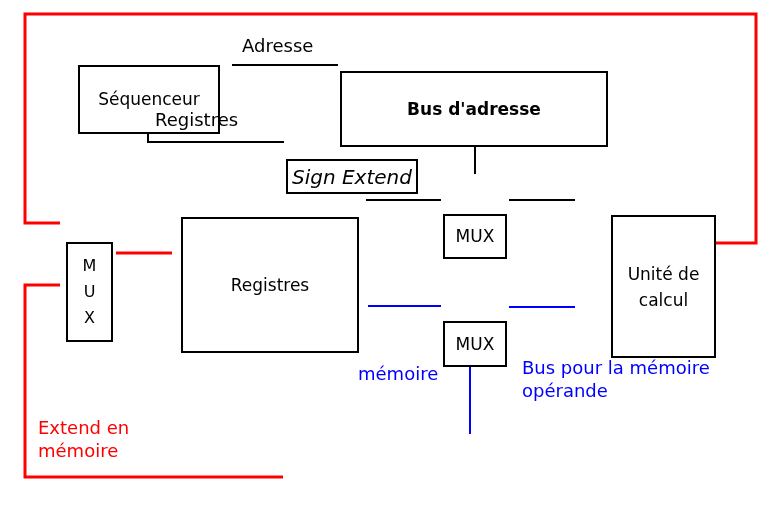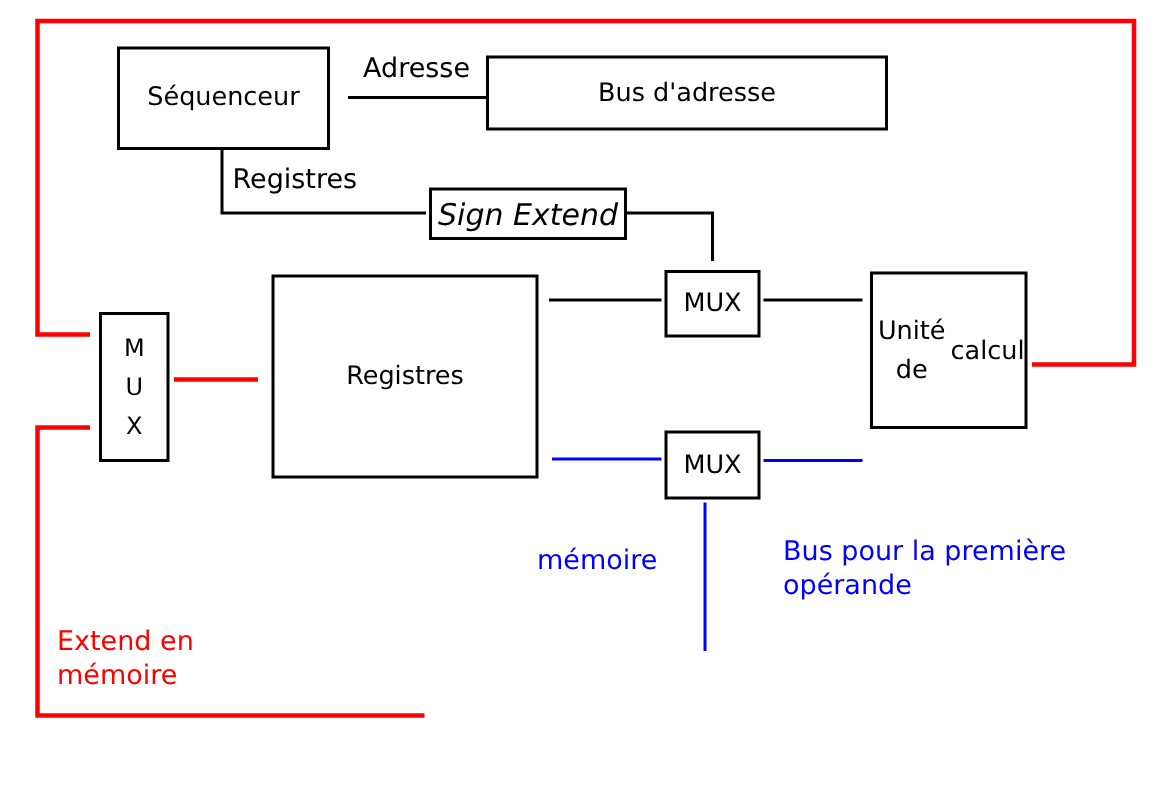--- a/index.html
+++ b/index.html
@@ -10,29 +10,29 @@
   .wires path { fill:none; stroke-linejoin:miter; stroke-linecap:butt; }
   .wk { stroke:var(--wire_black,#000); stroke-width:2px; }
   .wb { stroke:var(--wire_blue,#00f); stroke-width:2px; }
   .wr { stroke:var(--wire_red,#f00); stroke-width:3px; }
   .ah-k { fill:var(--wire_black,#000); }
   .ah-b { fill:var(--wire_blue,#00f); }
   .ah-r { fill:var(--wire_red,#f00); }
 
   .box { position:absolute; background:#fff; border:2px solid #000; color:#000;
          display:flex; align-items:center; justify-content:center; text-align:center;
-         font-size:17px; line-height:1.3; }
+         font-size:17px; line-height:1.3;margin-top:34px; }
   #b-seq     { left:78px;  top:31px;  width:142px; height:69px; }
-  #b-busadr  { left:324px; top:37px;  width:268px; height:50px; }
+  #b-busadr  { left:340px; top:37px;  width:268px; height:76px;font-weight:bold; }
   #b-signext { left:286px; top:125px; width:132px; height:35px; font-style:italic; font-size:20px; }
   #b-muxl    { left:66px;  top:208px; width:47px;  height:100px; flex-direction:column; font-size:16px; line-height:26px; }
   #b-reg     { left:181px; top:183px; width:178px; height:136px; }
   #b-muxt    { left:443px; top:180px; width:64px;  height:45px; }
   #b-muxb    { left:443px; top:287px; width:64px;  height:46px; }
-  #b-unite   { left:580px; top:181px; width:105px; height:105px; flex-direction:row; line-height:26px; }
+  #b-unite   { left:611px; top:181px; width:105px; height:143px; flex-direction:column; line-height:26px; }
   #b-busdon  { left:283px; top:445px; width:269px; height:60px; }
 
   .lbl { position:absolute; font-size:18px; color:#000; white-space:nowrap; line-height:23px; }
   #l-adresse    { left:242px; top:34px; }
   #l-constante  { left:155px; top:108px; }
   #l-ecriture   { left:358px; top:362px; color:var(--wire_blue,#00f); }
   #l-buspremiere{ left:522px; top:356px; color:var(--wire_blue,#00f); }
   #l-lecture    { left:38px;  top:416px; color:var(--wire_red,#f00); }
 </style>
 </head>
@@ -106,21 +106,21 @@
 
   <div class="lbl" id="l-adresse">Adresse</div>
 
   <div class="lbl" id="l-constante">Registres</div>
 
   <div class="lbl" id="l-ecriture">
     <div>mémoire</div>
   </div>
 
   <div class="lbl" id="l-buspremiere">
-    <div>Bus pour la première</div>
+    <div>Bus pour la mémoire</div>
     <div>opérande</div>
   </div>
 
   <div class="lbl" id="l-lecture">
     <div>Extend en</div>
     <div>mémoire</div>
   </div>
 
 </div>
 

